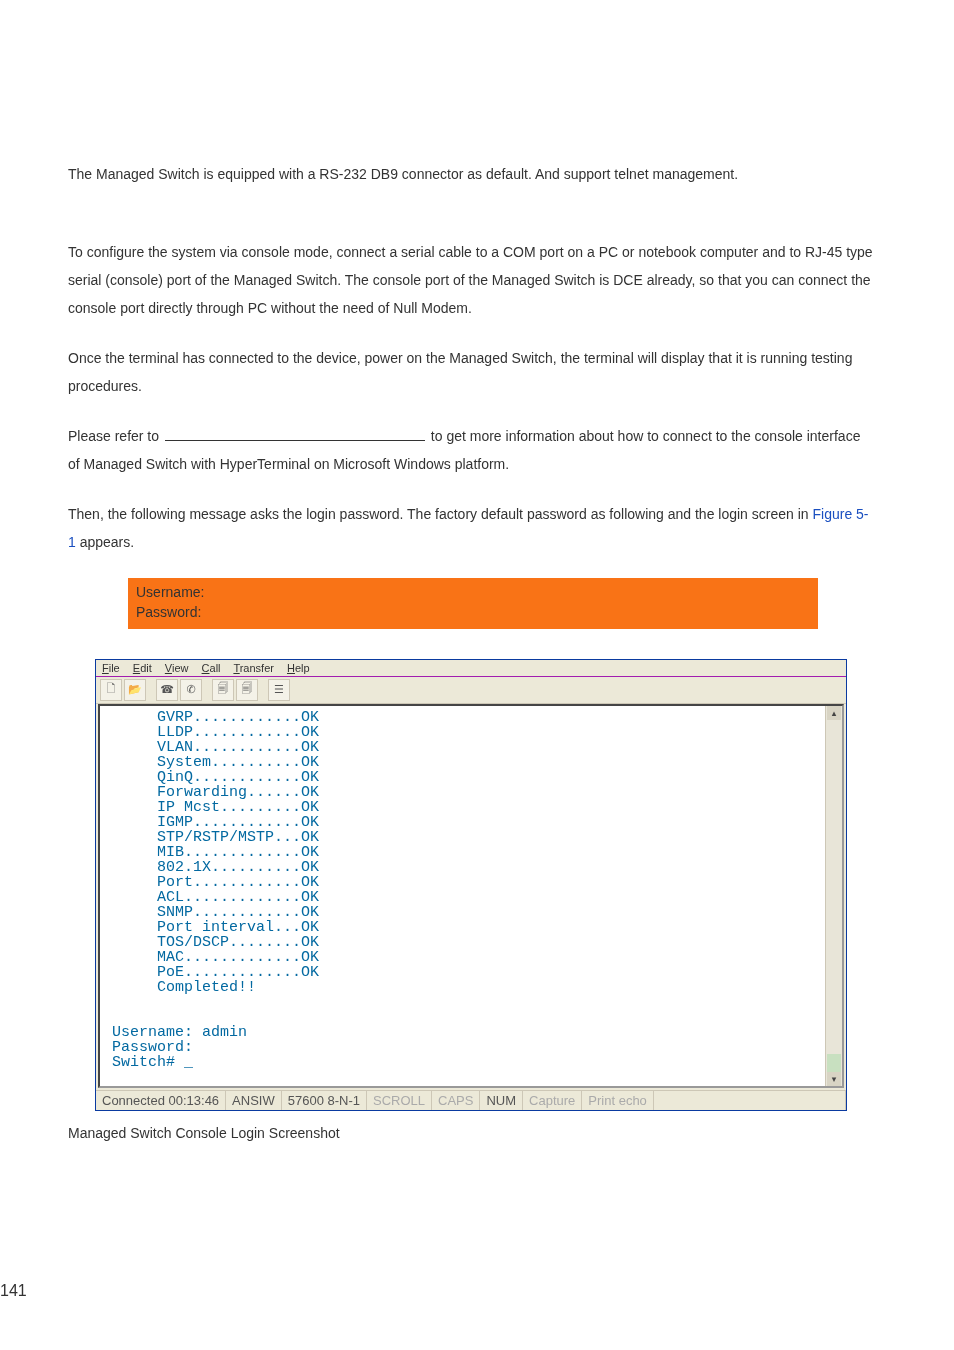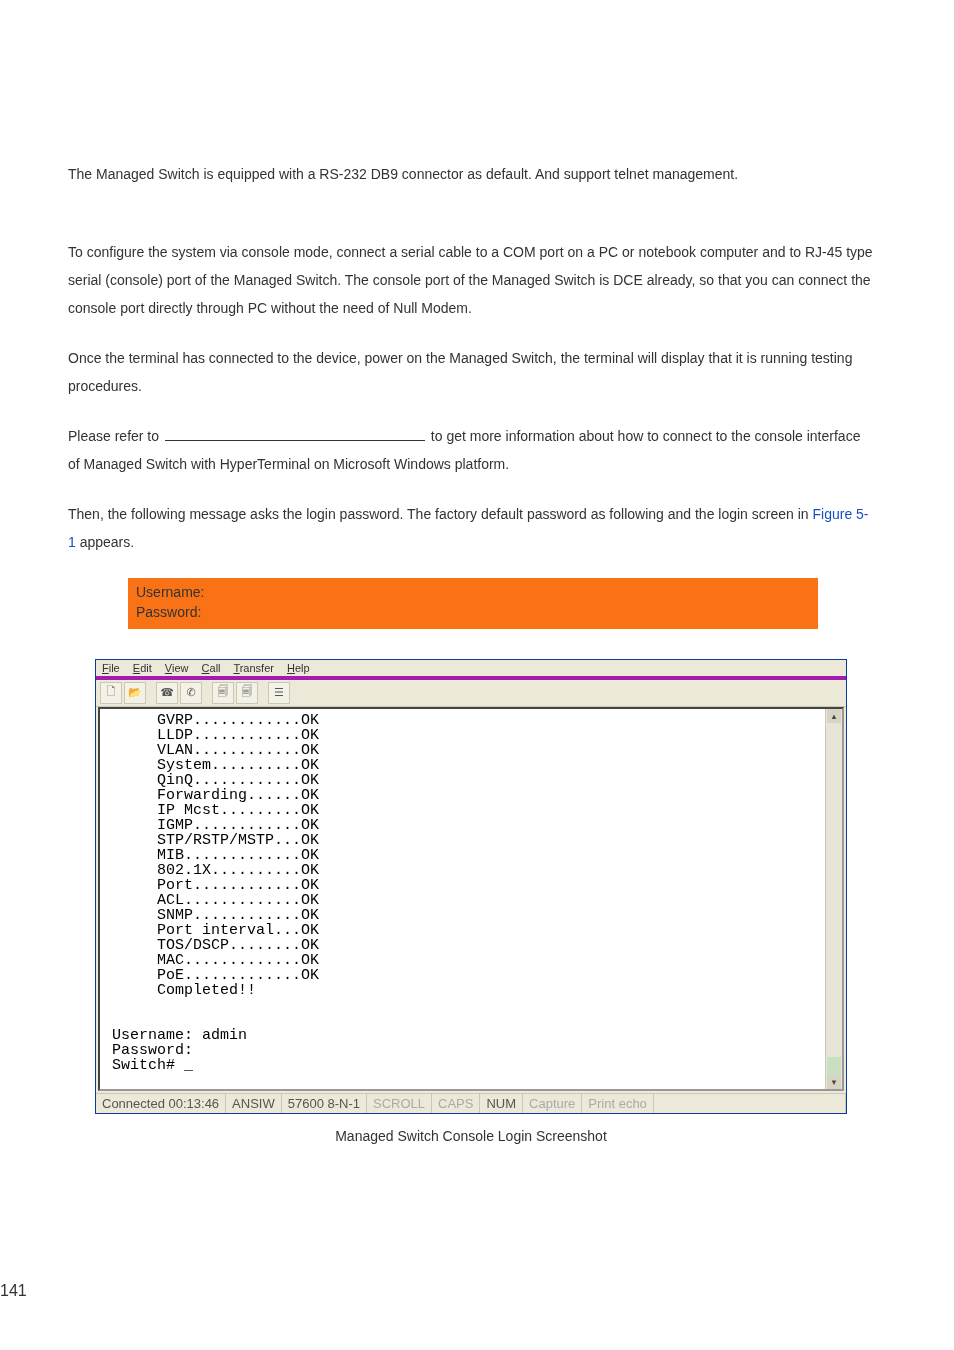--- a/index.html
+++ b/index.html
@@ -89,21 +89,21 @@
   .winbtn.min { background: #2e6fe0; }
   .winbtn.min::after { content: "–"; }
   .winbtn.max { background: #2e6fe0; }
   .winbtn.max::after { content: "❐"; font-size:10px; }
   .winbtn.close { background: #e55030; }
   .winbtn.close::after { content: "✕"; font-size:10px; }
 
   .ht-menu {
     background: #ece9d8;
     padding: 2px 6px;
-    border-bottom: 4px solid #a21caf;
+    border-bottom: 1px solid #a21caf;
   }
   .ht-menu span {
     margin-right: 10px;
     font-size: 11px;
     color: #333;
   }
   .ht-menu span u { text-decoration: underline; }
 
   .ht-toolbar {
     background: #ece9d8;
@@ -139,21 +139,21 @@
     display: flex;
   }
   .ht-term pre {
     margin: 0;
     font-family: "Courier New", monospace;
     font-size: 15px;
     line-height: 1.0;
     padding: 4px 0 0 12px;
     white-space: pre;
     flex: 1;
-    color: #000000;
+    color: #0369a1;
   }
   .ht-scroll {
     width: 16px;
     background: #e8e5d8;
     border-left: 1px solid #cdc7b6;
     display: flex;
     flex-direction: column;
     align-items: center;
   }
   .ht-scroll .arr {
@@ -177,21 +177,20 @@
   }
   .ht-status .cell {
     border-right: 1px solid #cdc7b6;
     padding: 2px 6px;
     white-space: nowrap;
   }
   .ht-status .cell.dim { color: #aaa; }
   .ht-status .flex { flex:1; }
 
   .fig-caption {
-    text-align: center;
     margin: 14px 0 36px 0;
     font-size: 14px;
     color: #333;
   }
   .pg-num {
     position: absolute;
     bottom: 50px;
     left: 0; right: 0;
     font-size: 16px;
     color: #333;

